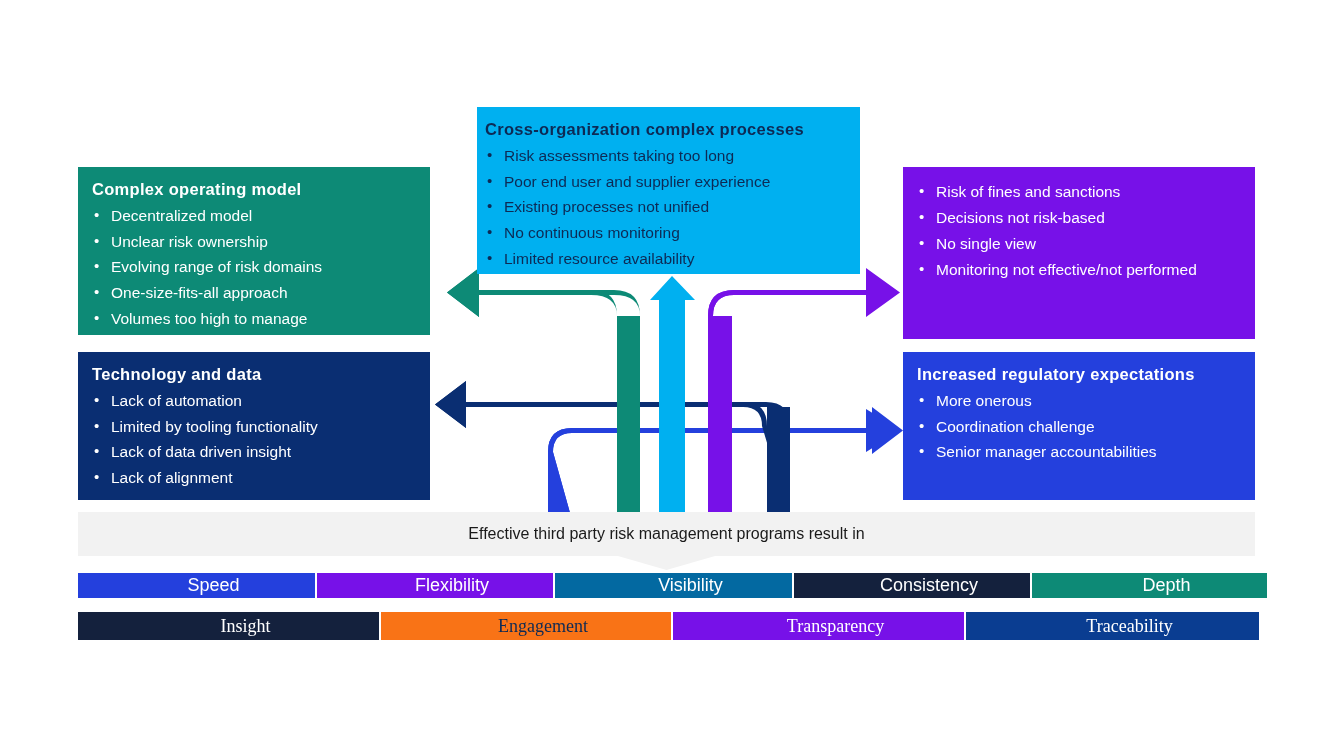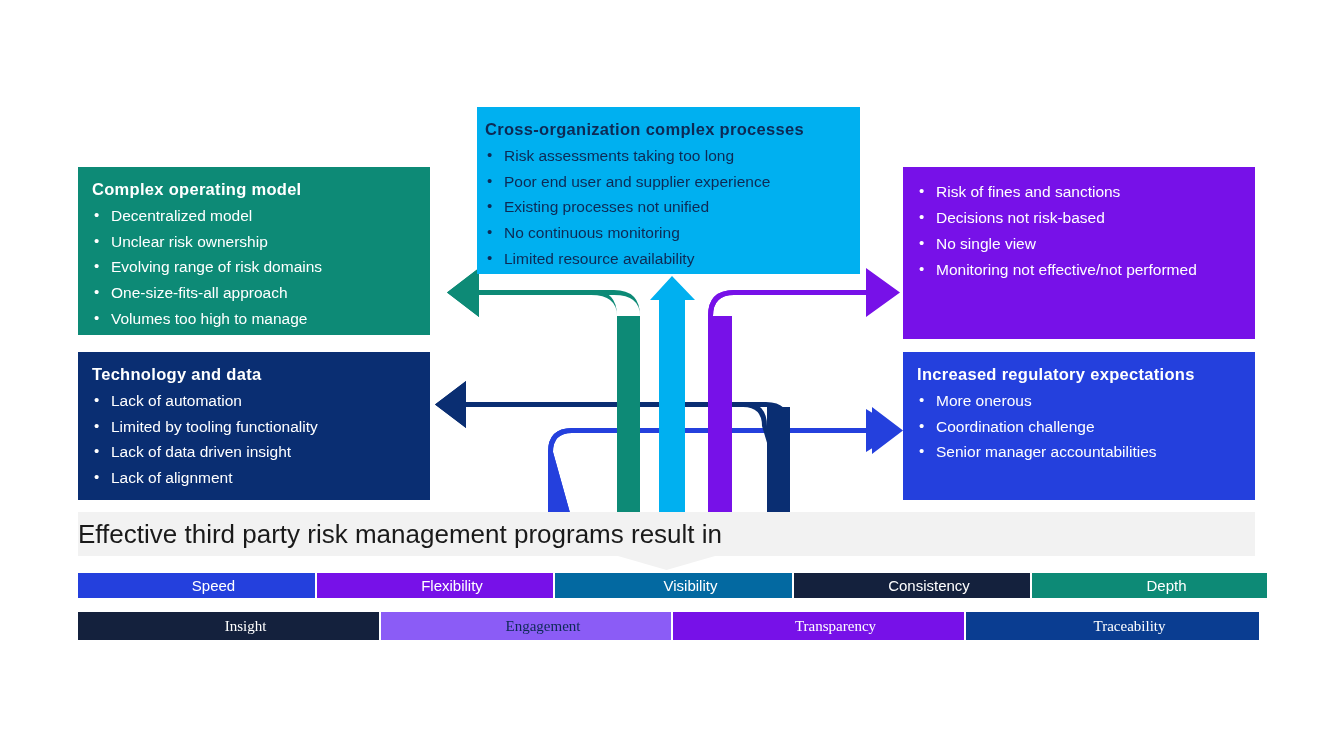--- a/index.html
+++ b/index.html
@@ -80,42 +80,42 @@
     width: 1177px;
     height: 58px;
   }
   #banner-text {
     position: absolute;
     left: 0;
     top: 0;
     width: 100%;
     height: 44px;
     line-height: 44px;
-    text-align: left;
-    font-size: 26px;
+    text-align: center;
+    font-size: 16px;
     color: #1a1a1a;
     z-index: 2;
   }
 
   
   .tag-row {
     position: absolute;
     left: 78px;
     display: flex;
     width: 1177px;
   }
   #tag-row-1 { top: 573px; height: 25px; }
   #tag-row-2 { top: 612px; height: 28px; font-family: Liberation Serif, serif; }
   .tag {
     box-sizing: border-box;
     height: 100%;
     display: flex;
     align-items: center;
     justify-content: center;
-    font-size: 15px;
+    font-size: 18px;
     margin-right: 2px;
     white-space: nowrap;
     padding-left: 34px;
   }
   .tag:last-child { margin-right: 0; }
 </style>
 </head>
 <body>
 
 <div id="stage">
@@ -255,18 +255,18 @@
 
   <div class="tag-row" id="tag-row-1">
       <div class="tag" style="background: rgb(36, 64, 221); color: rgb(255, 255, 255); width: 237px; flex: 0 0 237px;">Speed</div>
       <div class="tag" style="background: rgb(119, 17, 232); color: rgb(255, 255, 255); width: 236px; flex: 0 0 236px;">Flexibility</div>
       <div class="tag" style="background: #0369a1; color: rgb(255, 255, 255); width: 237px; flex: 0 0 237px;">Visibility</div>
       <div class="tag" style="background: rgb(20, 33, 61); color: rgb(255, 255, 255); width: 236px; flex: 0 0 236px;">Consistency</div>
       <div class="tag" style="background: rgb(13, 138, 118); color: rgb(255, 255, 255); width: 235px; flex: 0 0 235px;">Depth</div>
     </div>
   <div class="tag-row" id="tag-row-2">
       <div class="tag" style="background: rgb(20, 33, 61); color: rgb(255, 255, 255); width: 301px; flex: 0 0 301px;">Insight</div>
-      <div class="tag" style="background: #8b5cf6; color: rgb(13, 42, 85); width: 290px; flex: 0 0 290px;">Engagement</div>
+      <div class="tag" style="background: #f97316; color: rgb(13, 42, 85); width: 290px; flex: 0 0 290px;">Engagement</div>
       <div class="tag" style="background: rgb(119, 17, 232); color: rgb(255, 255, 255); width: 291px; flex: 0 0 291px;">Transparency</div>
       <div class="tag" style="background: rgb(10, 61, 145); color: rgb(255, 255, 255); width: 293px; flex: 0 0 293px;">Traceability</div>
     </div>
 
 </div>
 
 </body></html>

